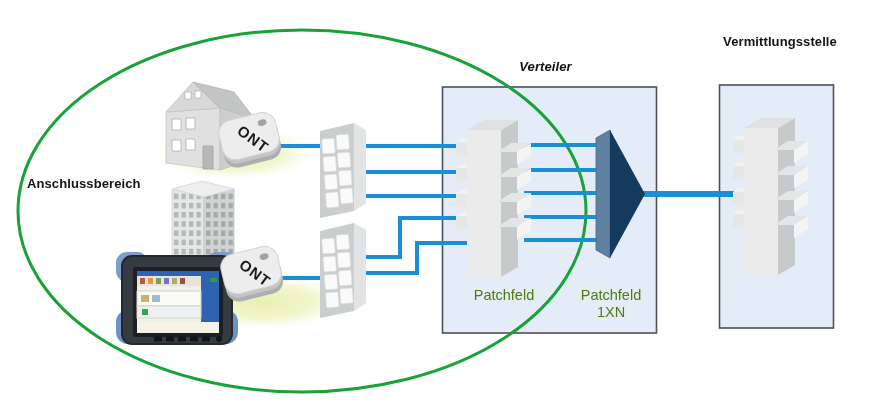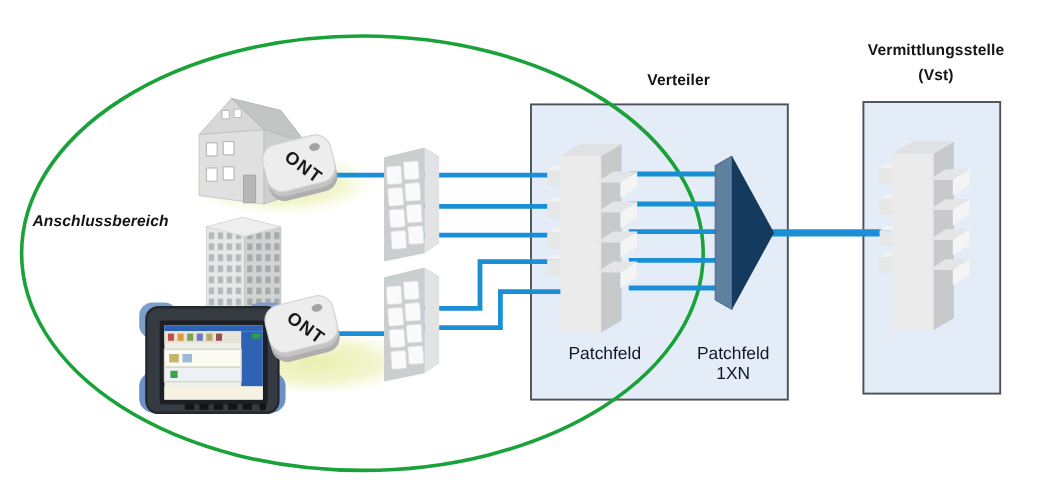--- a/index.html
+++ b/index.html
@@ -1,21 +1,21 @@
 <!DOCTYPE html>
 <html><head>
 <meta charset="utf-8">
 <style>
   html,body{margin:0;padding:0;background:#ffffff;}
   #stage{position:relative;width:870px;height:414px;background:#ffffff;overflow:hidden;
          font-family:"Liberation Sans",sans-serif;}
   #scene{position:absolute;left:0;top:0;}
   .lbl{position:absolute;color:#141414;white-space:pre;}
   .bold{font-weight:bold;font-size:13px;letter-spacing:.1px;}
-  .reg{font-size:14.5px;color:#0f172a;}
+  .reg{font-size:14.5px;color:#4d7c0f;}
   .center{text-align:center;white-space:normal;}
 </style>
 </head>
 <body>
 
 <div id="stage">
 
 <svg id="scene" width="870" height="414" viewBox="0 0 870 414">
   <defs>
     <radialGradient id="glowGrad" cx="50%" cy="50%" r="50%">
@@ -184,27 +184,26 @@
 
   <use href="#tower" transform="translate(467,130)"></use>
   <use href="#tower" transform="translate(744,128)"></use>
 
   <g>
     <polygon points="596,138 610,130 610,258 596,250" fill="#60809f" stroke="#4a6787" stroke-width="0.8"></polygon>
     <polygon points="610,130 645,194 610,258" fill="#143a5e"></polygon>
   </g>
 </svg>
 
-<div class="lbl bold" style="left:27px;top:176px;font-style:italic;">Anschlussbereich</div>
-
-<div class="lbl bold center" style="left:458px;top:59px;width:215px;">Verteiler</div>
+<div class="lbl bold" style="left:27px;top:176px;">Anschlussbereich</div>
+
+<div class="lbl bold center" style="left:438px;top:59px;width:215px;font-style:italic;">Verteiler</div>
 
 <div class="lbl bold center" style="left:690px;top:31px;width:180px;line-height:21px;">
   <div>Vermittlungsstelle</div>
-  <div>(Vst)</div>
 </div>
 
 
 <div class="lbl reg center" style="left:446px;top:287px;width:116px;">Patchfeld</div>
 
 <div class="lbl reg center" style="left:574px;top:287px;width:74px;line-height:16.5px;">
   <div>Patchfeld</div>
   <div>1XN</div>
 </div>
 

